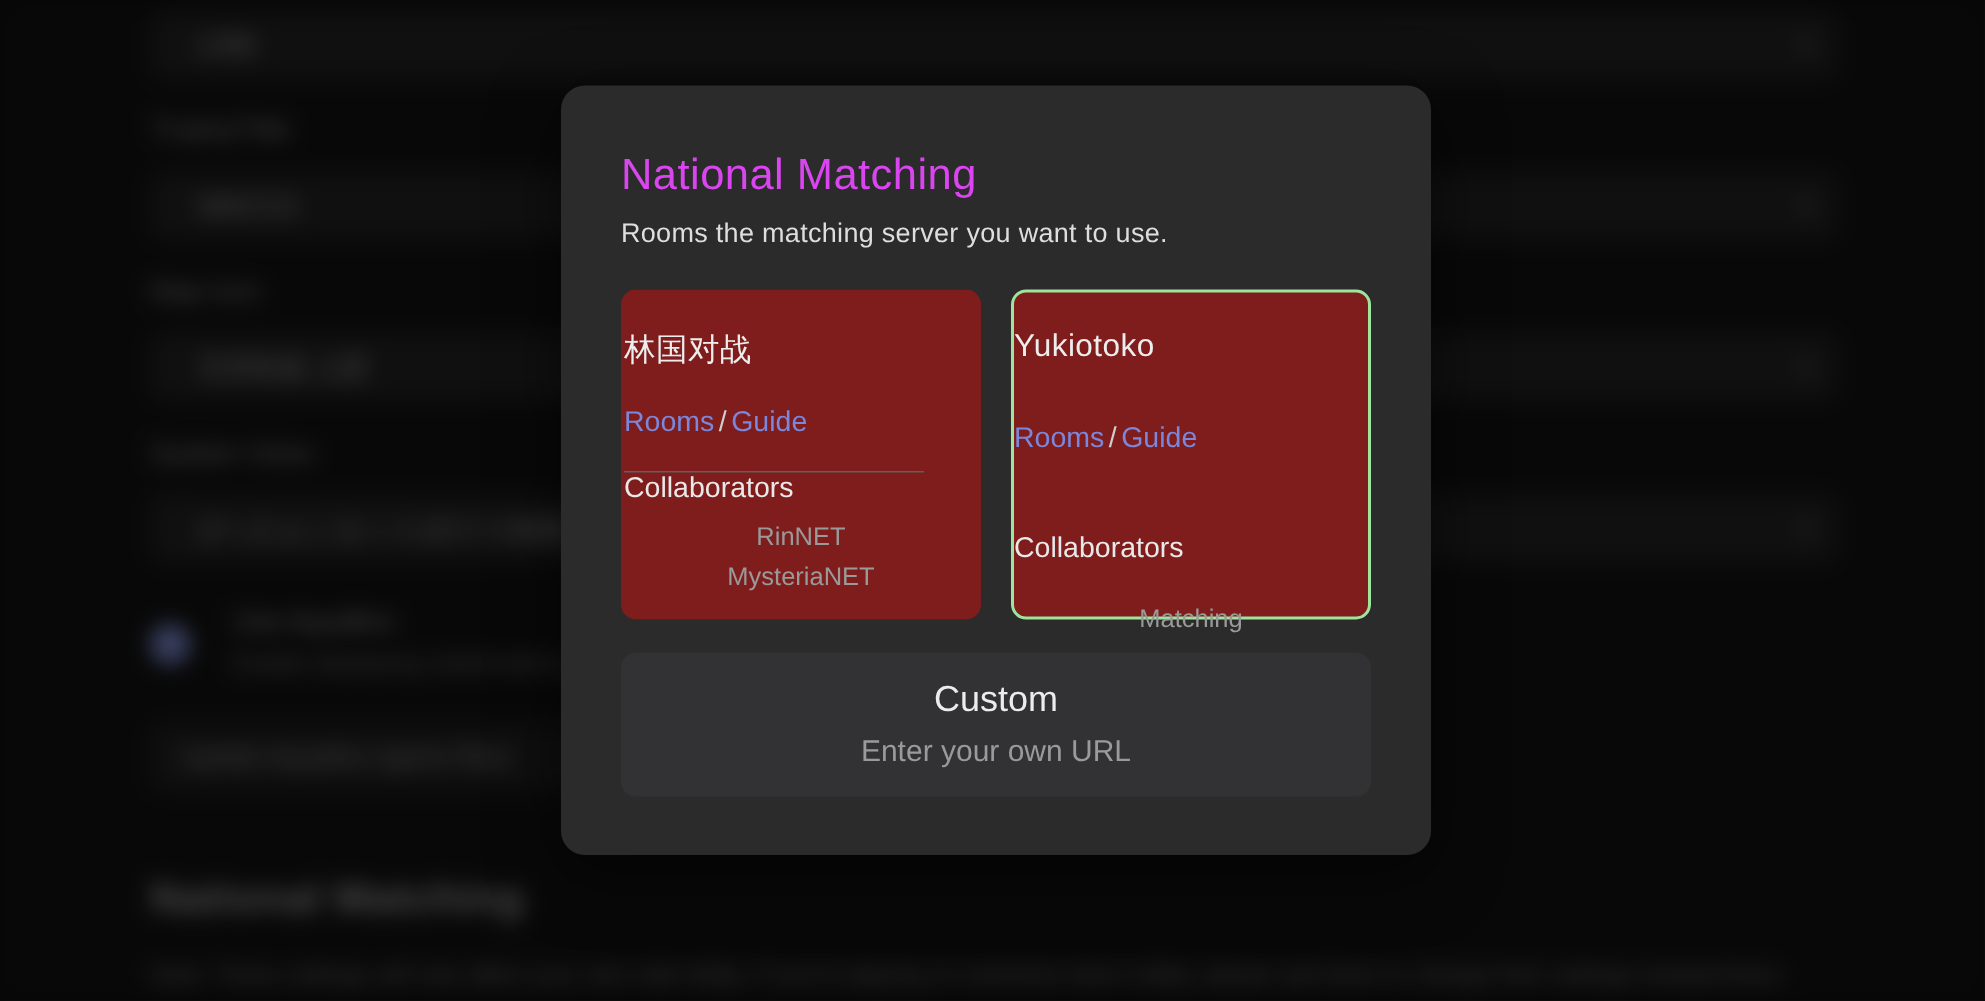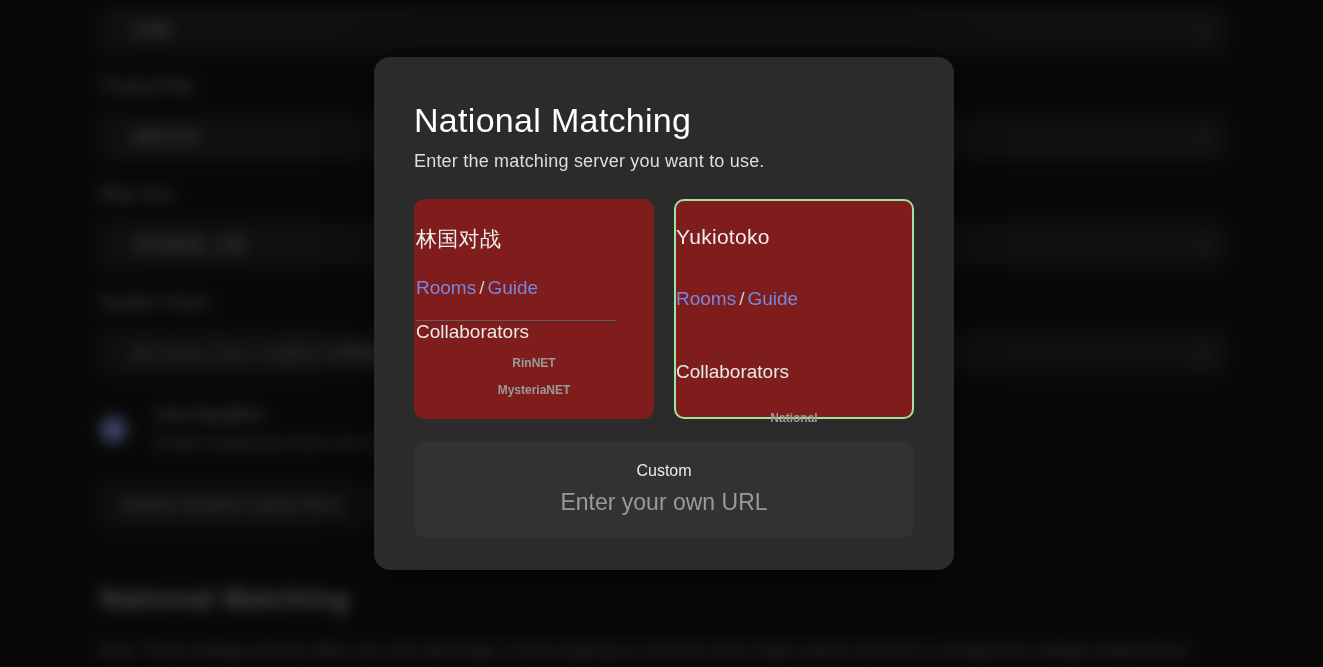--- a/index.html
+++ b/index.html
@@ -62,21 +62,21 @@
   .modal {
     position: absolute; left: 374px; top: 57px;
     width: 580px; height: 513px;
     background: #2b2b2b;
     border-radius: 16px;
     box-shadow: 0 12px 45px rgba(0,0,0,0.55);
     padding: 44px 40px 40px 40px;
     color: #ececec;
   }
   .modal-title {
-    font-size: 34px; font-weight: 500; color: #ffffff;
+    font-size: 29px; font-weight: 500; color: #d946ef;
     letter-spacing: 0.3px;
   }
   .modal-subtitle {
     margin-top: 11px; font-size: 18px; color: #dedede; letter-spacing: 0.2px;
   }
   .server-row { margin-top: 27px; display: flex; gap: 20px; }
   .server-card {
     width: 240px; height: 220px;
     background: #7f1d1d; border-radius: 10px;
     border: 2px solid transparent;
@@ -87,29 +87,29 @@
   .server-name { font-size: 21px; color: #ededed; letter-spacing: 0.3px; }
   .server-links { margin-top: 24px; font-size: 19px; }
   .server-links a { color: #7a87dc; text-decoration: none; cursor: pointer; }
   .server-links .sep { color: #cfcfcf; padding: 0 3px; }
   .card-divider {
     width: 200px; height: 1px; background: #5f5f5f;
     margin-top: 21px;
   }
   .collab-label { font-size: 19px; color: #e9e9e9; }
   .collab-list { margin-top: 7px; text-align: center; }
-  .collab-item { font-size: 12px; color: #9a9a9a; line-height: 27px; font-weight: bold; }
+  .collab-item { font-size: 17px; color: #9a9a9a; line-height: 27px; }
   .custom-card {
     margin-top: 22px; width: 500px; height: 96px;
     background: #323234; border-radius: 10px;
     display: flex; flex-direction: column; align-items: center; justify-content: center;
     cursor: pointer;
   }
-  .custom-title { font-size: 16px; color: #ececec; }
-  .custom-sub { margin-top: 9px; font-size: 23px; color: #9a9a9a; }
+  .custom-title { font-size: 24px; color: #ececec; }
+  .custom-sub { margin-top: 9px; font-size: 20px; color: #9a9a9a; }
 </style>
 </head>
 <body>
 
 <div class="stage">
 
   <div class="bg-page">
 
     <div class="bg-select" style="top: 8px;">
       <span>LINK</span>
@@ -145,21 +145,21 @@
     <div class="bg-button">Update AquaBox (game files)</div>
 
     <div class="bg-section-title">National Matching</div>
     <div class="bg-note">Note: These settings will only affect your own side lobby. If you're playing on someone else's lobby, please ask them to change their settings instead there.</div>
   </div>
 
   <div class="overlay"></div>
 
   <div class="modal">
     <div class="modal-title">National Matching</div>
-    <div class="modal-subtitle">Enter the matching server you want to use.</div>
+    <div class="modal-subtitle">Rooms the matching server you want to use.</div>
 
     <div class="server-row">
 
       <div class="server-card">
         <div class="server-name">林国对战</div>
         <div class="server-links">
           <a>Rooms</a><span class="sep">/</span><a>Guide</a>
         </div>
         <div class="card-divider"></div>
         <div class="collab-label">Collaborators</div>
@@ -170,21 +170,21 @@
       </div>
 
       <div class="server-card selected">
         <div class="server-name">Yukiotoko</div>
         <div class="server-links">
           <a>Rooms</a><span class="sep">/</span><a>Guide</a>
         </div>
         <div class="card-divider"></div>
         <div class="collab-label">Collaborators</div>
         <div class="collab-list">
-          <div class="collab-item">National</div>
+          <div class="collab-item">Matching</div>
         </div>
       </div>
 
     </div>
 
     <div class="custom-card">
       <div class="custom-title">Custom</div>
       <div class="custom-sub">Enter your own URL</div>
     </div>
   </div>

